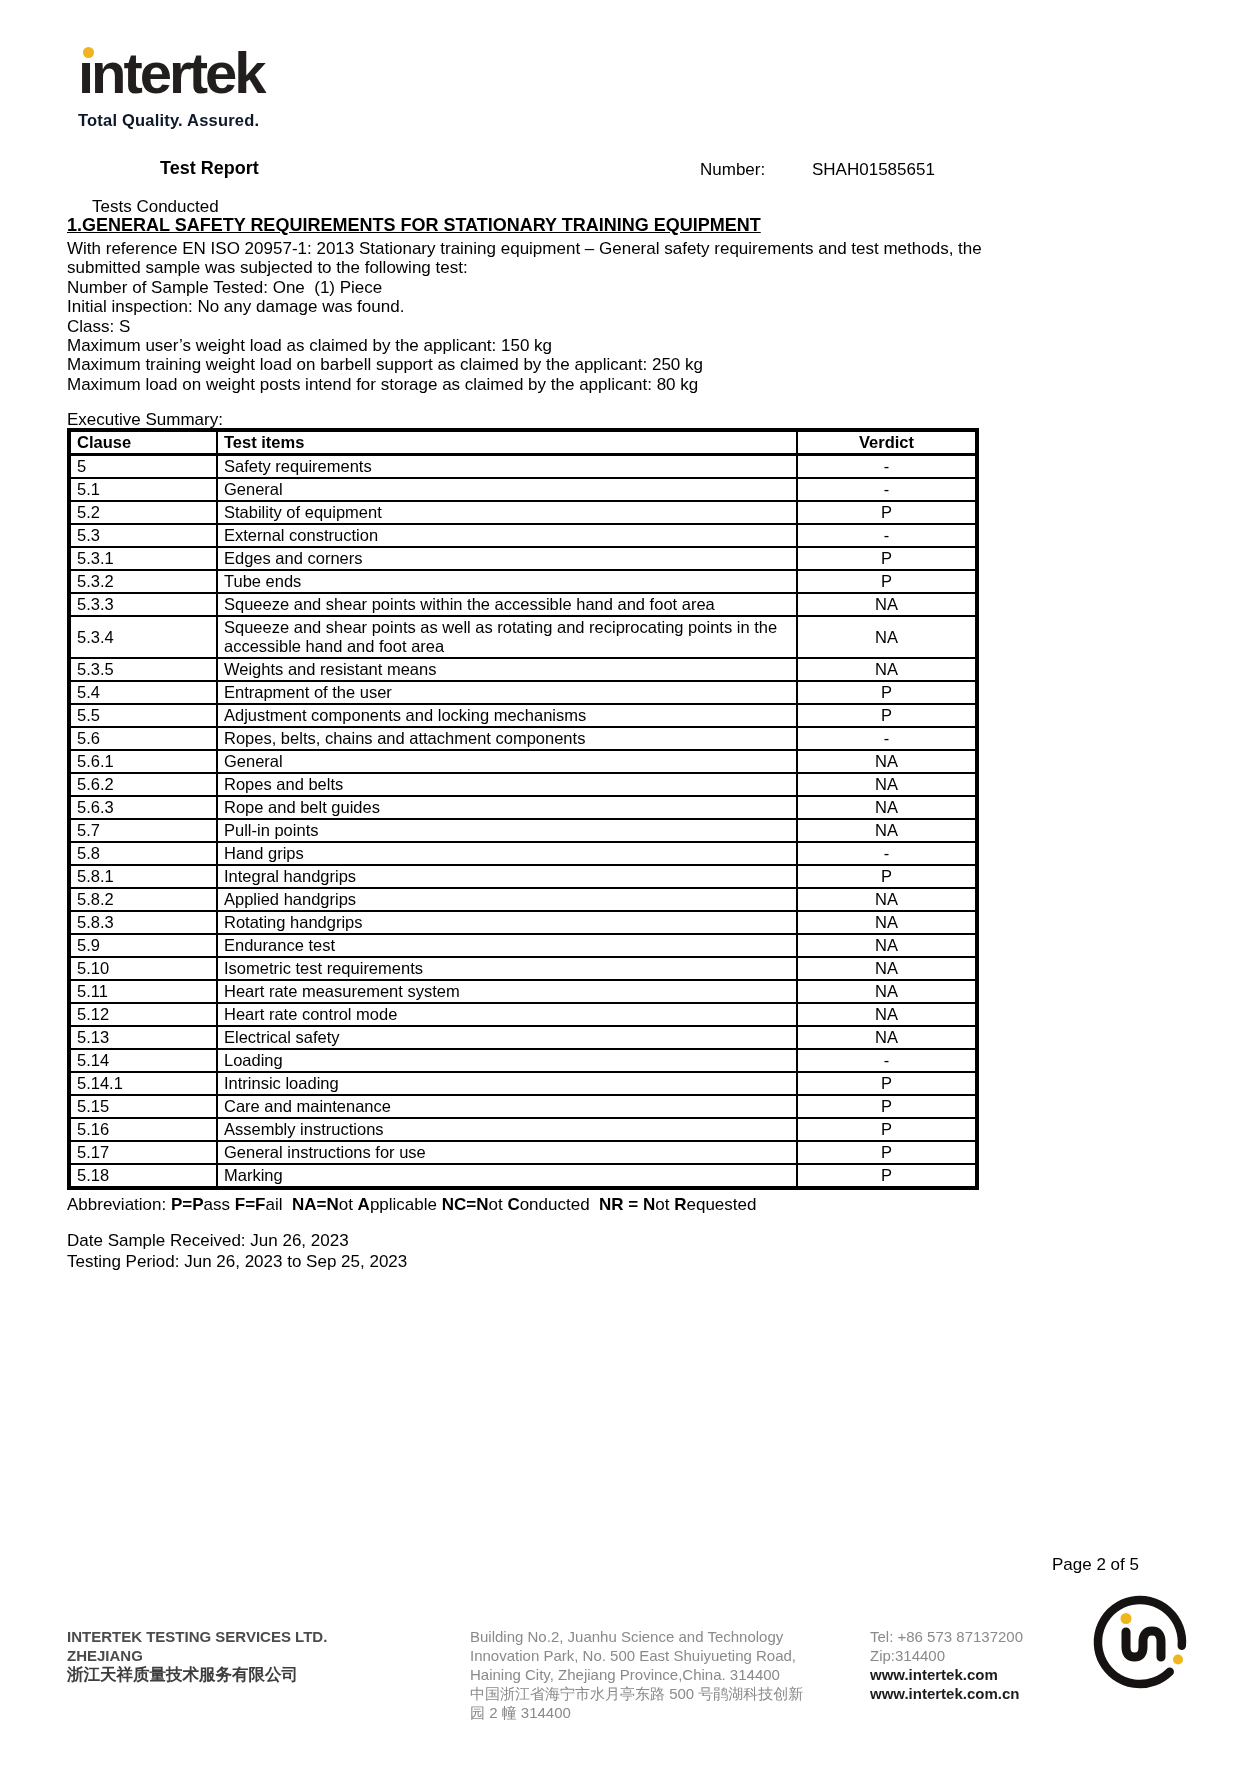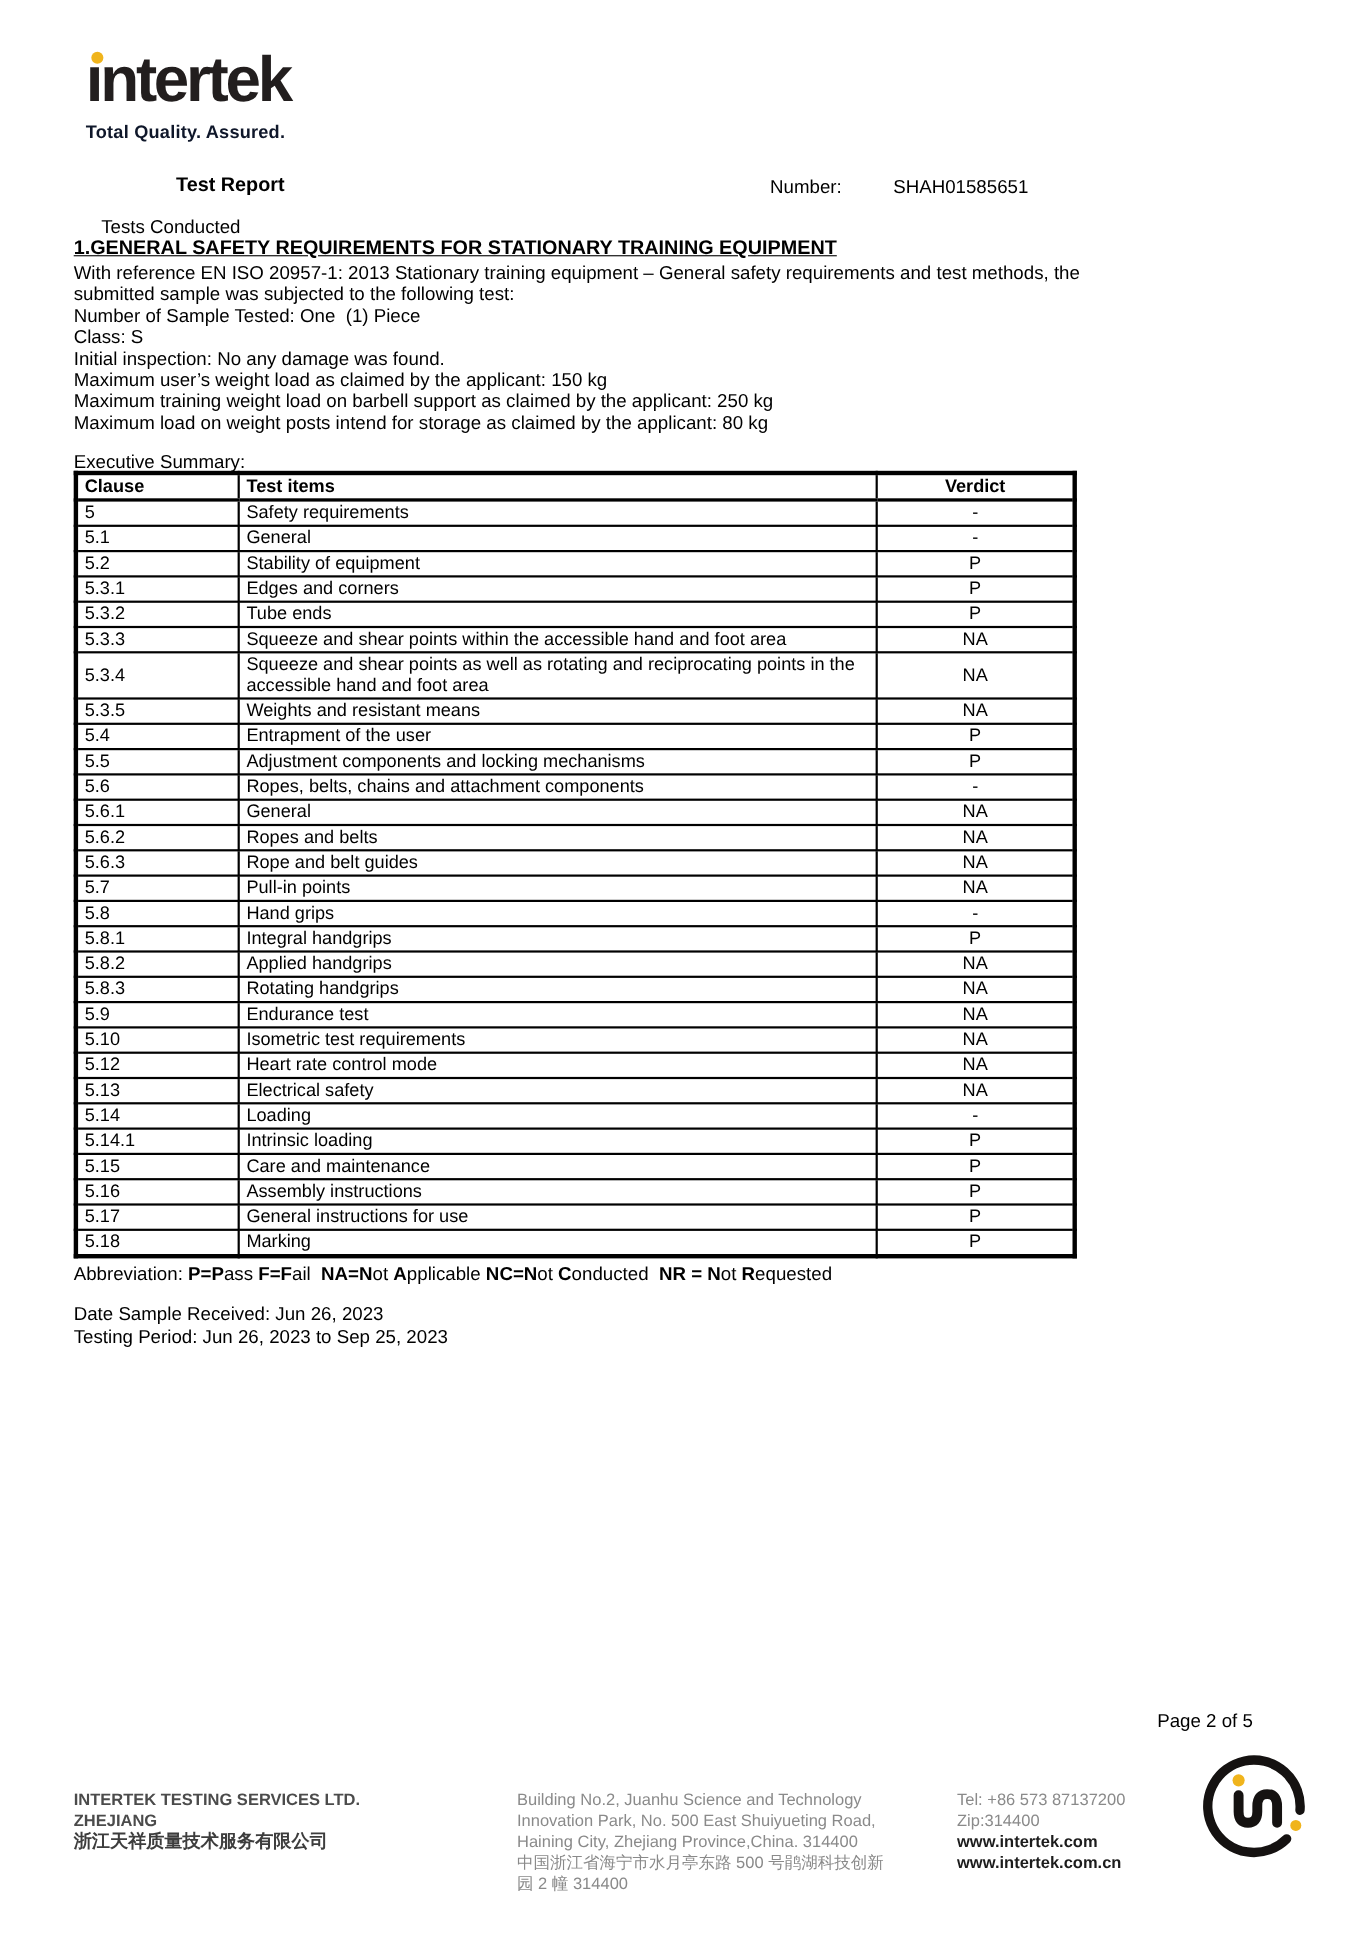--- a/index.html
+++ b/index.html
@@ -60,22 +60,22 @@
   <div class="number-label">Number:</div>
   <div class="number-value">SHAH01585651</div>
 
   <div class="tests-conducted">Tests Conducted</div>
   <div class="heading">1.GENERAL SAFETY REQUIREMENTS FOR STATIONARY TRAINING EQUIPMENT</div>
 
   <div class="intro">
       <div class="bodyline">With reference EN ISO 20957-1: 2013 Stationary training equipment – General safety requirements and test methods, the</div>
       <div class="bodyline">submitted sample was subjected to the following test:</div>
       <div class="bodyline">Number of Sample Tested: One  (1) Piece</div>
+      <div class="bodyline">Initial inspection: No any damage was found.</div>
       <div class="bodyline">Class: S</div>
-      <div class="bodyline">Initial inspection: No any damage was found.</div>
       <div class="bodyline">Maximum user’s weight load as claimed by the applicant: 150 kg</div>
       <div class="bodyline">Maximum training weight load on barbell support as claimed by the applicant: 250 kg</div>
       <div class="bodyline">Maximum load on weight posts intend for storage as claimed by the applicant: 80 kg</div>
     </div>
 
   <div class="exec">Executive Summary:</div>
 
   <div class="flow">
     <table class="summary">
       <colgroup>
@@ -100,20 +100,25 @@
             <td class="c1">5.1</td>
             <td class="c2">General</td>
             <td class="c3">-</td>
           </tr>
           <tr>
             <td class="c1">5.2</td>
             <td class="c2">Stability of equipment</td>
             <td class="c3">P</td>
           </tr>
           <tr>
+            <td class="c1">5.3</td>
+            <td class="c2">External construction</td>
+            <td class="c3">-</td>
+          </tr>
+          <tr>
             <td class="c1">5.3.1</td>
             <td class="c2">Edges and corners</td>
             <td class="c3">P</td>
           </tr>
           <tr>
             <td class="c1">5.3.2</td>
             <td class="c2">Tube ends</td>
             <td class="c3">P</td>
           </tr>
           <tr>
@@ -187,20 +192,25 @@
             <td class="c3">NA</td>
           </tr>
           <tr>
             <td class="c1">5.9</td>
             <td class="c2">Endurance test</td>
             <td class="c3">NA</td>
           </tr>
           <tr>
             <td class="c1">5.10</td>
             <td class="c2">Isometric test requirements</td>
+            <td class="c3">NA</td>
+          </tr>
+          <tr>
+            <td class="c1">5.11</td>
+            <td class="c2">Heart rate measurement system</td>
             <td class="c3">NA</td>
           </tr>
           <tr>
             <td class="c1">5.12</td>
             <td class="c2">Heart rate control mode</td>
             <td class="c3">NA</td>
           </tr>
           <tr>
             <td class="c1">5.13</td>
             <td class="c2">Electrical safety</td>

